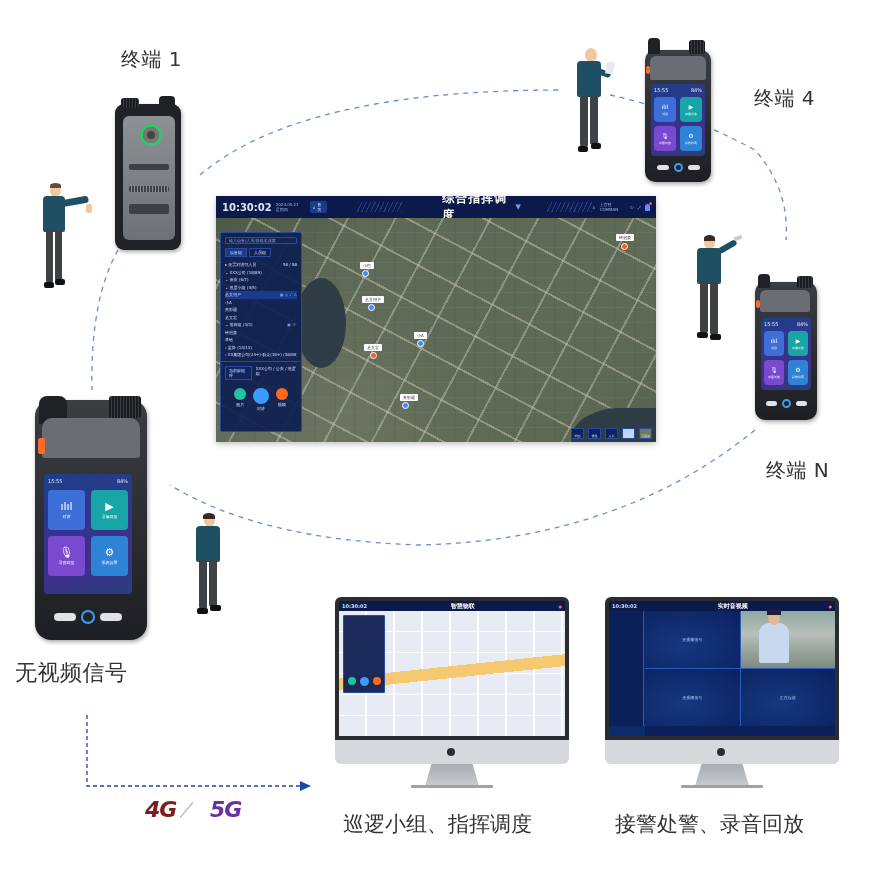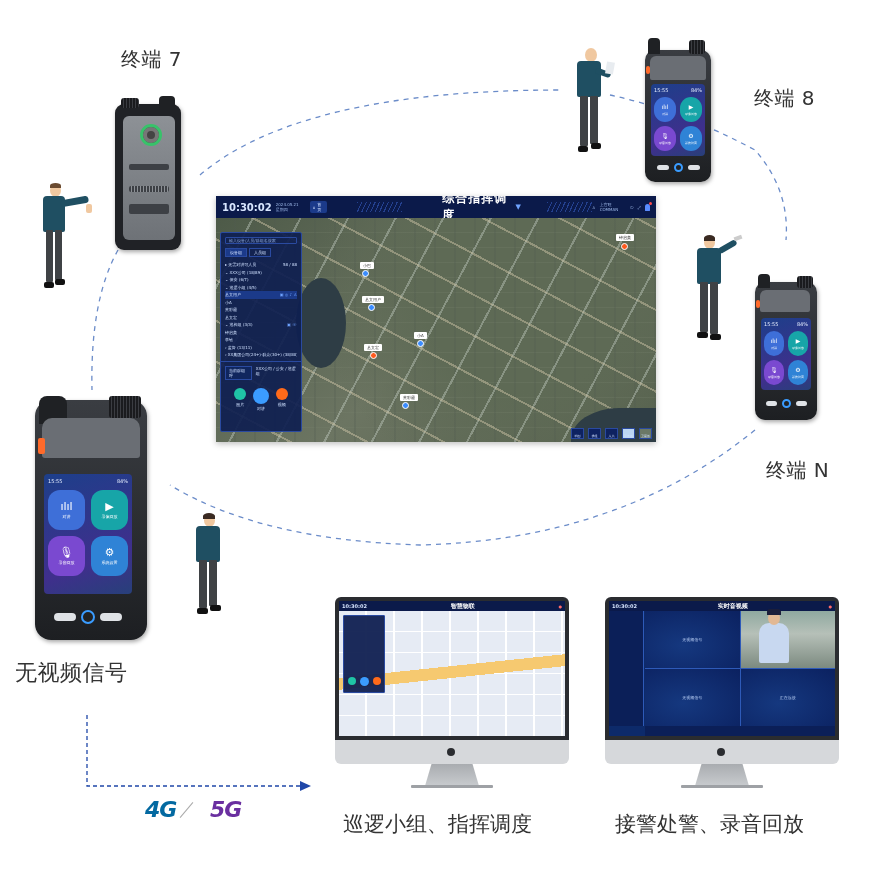--- a/index.html
+++ b/index.html
@@ -60,21 +60,21 @@
   .mt.sat { background: #6b7866; }
 
   
   .device { position: absolute; border-radius: 10px; background: linear-gradient(180deg, #3a3d42, #1d1f22); box-shadow: 1px 2px 4px rgba(0,0,0,0.35); }
   .dev-antenna { position: absolute; background: #1f2124; border-radius: 4px 4px 0 0; }
   .dev-knob { position: absolute; background: repeating-linear-gradient(90deg, #1a1b1e 0 2px, #3b3d42 2px 3px); border-radius: 3px; }
   .dev-head { position: absolute; background: #6a6e74; border-radius: 6px 6px 2px 2px; }
   .dev-screen { position: absolute; background: linear-gradient(160deg, #1d3f8a, #3f2f8c 70%, #27407a); border-radius: 4px; padding: 3px; }
   .dev-status { color: #e6eeff; font-size: 5px; display: flex; justify-content: space-between; }
   .tiles { display: grid; grid-template-columns: 1fr 1fr; gap: 4px; margin-top: 4px; }
-  .tile { border-radius: 12px; display: flex; flex-direction: column; align-items: center; justify-content: center; color: #fff; }
+  .tile { border-radius: 4px; display: flex; flex-direction: column; align-items: center; justify-content: center; color: #fff; }
   .tile .ic { font-size: 11px; line-height: 1; }
   .tile .tl { margin-top: 2px; }
   .t-blue { background: #3e6fd8; }
   .t-teal { background: #17a5a8; }
   .t-purple { background: #7a49d0; }
   .t-cyan { background: #2f83d6; }
   .dev-foot { position: absolute; display: flex; align-items: center; justify-content: center; gap: 5px; }
   .foot-key { background: #dfe2e6; border-radius: 4px; }
   .foot-ring { border-radius: 50%; border: 2px solid #3a9cff; background: #222; }
   .ptt { position: absolute; background: #ff6a2a; border-radius: 2px; }
@@ -115,38 +115,38 @@
   .ms-video { position: absolute; left: 0; top: 10px; right: 0; bottom: 0; background: #0d2a6a; }
   .vgrid { position: absolute; left: 36px; top: 0; right: 0; bottom: 10px; display: grid; grid-template-columns: 1fr 1fr; grid-template-rows: 1fr 1fr; gap: 1px; background: #2e5ab8; }
   .vcell { background: radial-gradient(ellipse at 40% 60%, #15387f, #0b2160); position: relative; color: #b9cff5; font-size: 4px; display: flex; align-items: center; justify-content: center; }
   .vcell.cam { background: linear-gradient(180deg, #8fa9a0, #b6c0b8 40%, #7c8a80); }
   .v-officer { position: absolute; left: 18px; top: 12px; width: 30px; height: 40px; background: #c8d8f0; border-radius: 10px 10px 2px 2px; }
   .v-officer::before { content: ""; position: absolute; left: 9px; top: -12px; width: 12px; height: 14px; background: #e2b894; border-radius: 50%; }
   .v-officer::after { content: ""; position: absolute; left: 8px; top: -14px; width: 14px; height: 6px; background: #1b1e3a; border-radius: 3px 3px 0 0; }
   .vside { position: absolute; left: 0; top: 0; width: 35px; bottom: 10px; background: #0b1f58; border-right: 1px solid #2e5ab8; }
   .vbar { position: absolute; left: 36px; right: 0; bottom: 0; height: 10px; background: #0b1f58; }
 
-  .g4g { position: absolute; left: 145px; top: 797px; font-size: 22px; font-weight: bold; font-style: italic; color: #0369a1; letter-spacing: -1px; }
+  .g4g { position: absolute; left: 145px; top: 797px; font-size: 22px; font-weight: bold; font-style: italic; color: #7f1d1d; letter-spacing: -1px; }
   .gslash { position: absolute; left: 186px; top: 800px; width: 1px; height: 20px; background: #aaa; transform: rotate(40deg); }
   .g5g { position: absolute; left: 210px; top: 797px; font-size: 22px; font-weight: bold; font-style: italic; color: #6a2fa0; letter-spacing: -1px; }
 </style>
 </head>
 <body>
 
 <svg class="ring" width="873" height="872">
   <path d="M 200 175 Q 300 90 560 90" fill="none" stroke="#6b8cc9" stroke-width="1.3" stroke-dasharray="5 5"></path>
   <path d="M 610 95 Q 680 110 755 150 Q 790 190 786 240" fill="none" stroke="#6b8cc9" stroke-width="1.3" stroke-dasharray="5 5"></path>
   <path d="M 755 430 Q 620 540 420 545 Q 260 540 170 485" fill="none" stroke="#6b8cc9" stroke-width="1.3" stroke-dasharray="5 5"></path>
   <path d="M 118 250 Q 90 300 92 390" fill="none" stroke="#6b8cc9" stroke-width="1.3" stroke-dasharray="5 5"></path>
   <path d="M 87 715 L 87 786 L 300 786" fill="none" stroke="#1f47a8" stroke-width="1.3" stroke-dasharray="4 3"></path>
   <polygon points="300,781 311,786 300,791" fill="#1f47a8"></polygon>
 </svg>
 
-<div class="label" style="left:121px;top:46px;">终端 7</div>
-<div class="label" style="left:754px;top:85px;">终端 8</div>
+<div class="label" style="left:121px;top:46px;">终端 1</div>
+<div class="label" style="left:754px;top:85px;">终端 4</div>
 <div class="label" style="left:766px;top:457px;">终端 N</div>
 <div class="label" style="left:15px;top:658px;font-size:22px;">无视频信号</div>
 
 <div class="bodycam">
   <div class="dev-knob" style="left:6px;top:-6px;width:18px;height:10px;"></div>
   <div class="dev-antenna" style="left:44px;top:-8px;width:16px;height:14px;"></div>
   <div class="bc-plate">
     <div class="bc-lens"></div>
     <div class="bc-bar" style="top:48px;"></div>
     <div class="bc-bar" style="top:70px;background:repeating-linear-gradient(90deg,#3d4045 0 2px,#8d9196 2px 3px);"></div>

